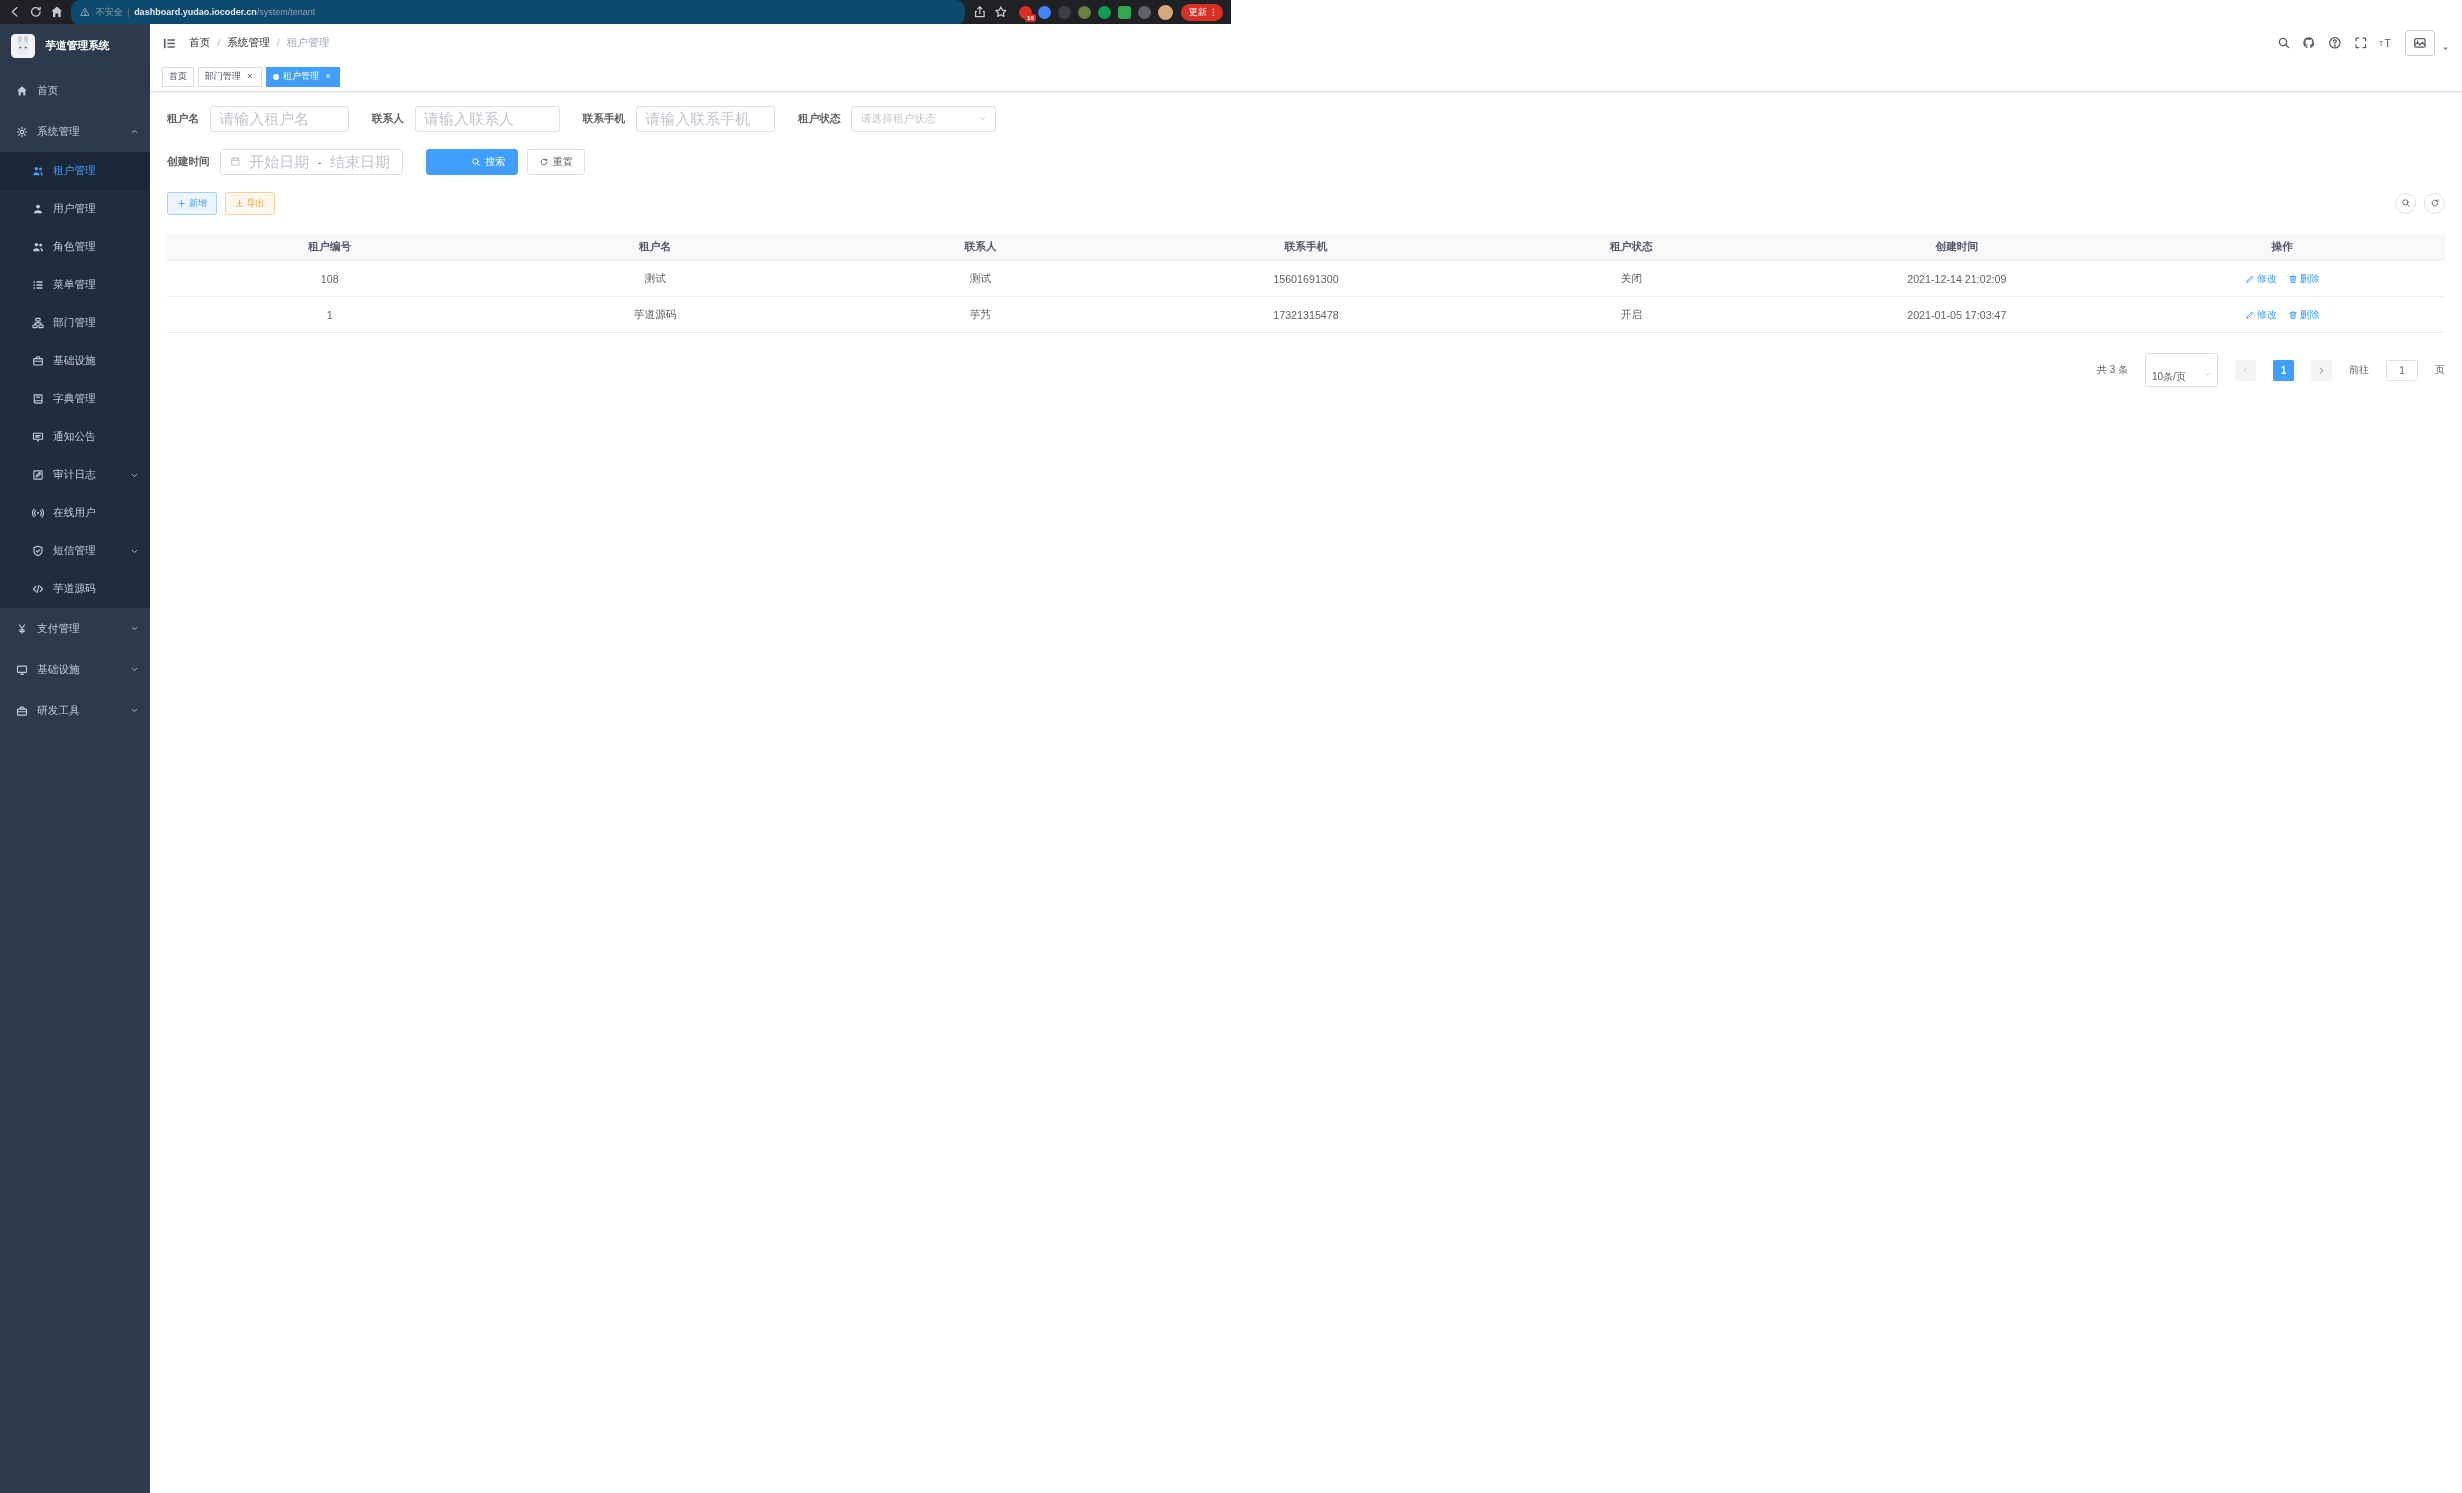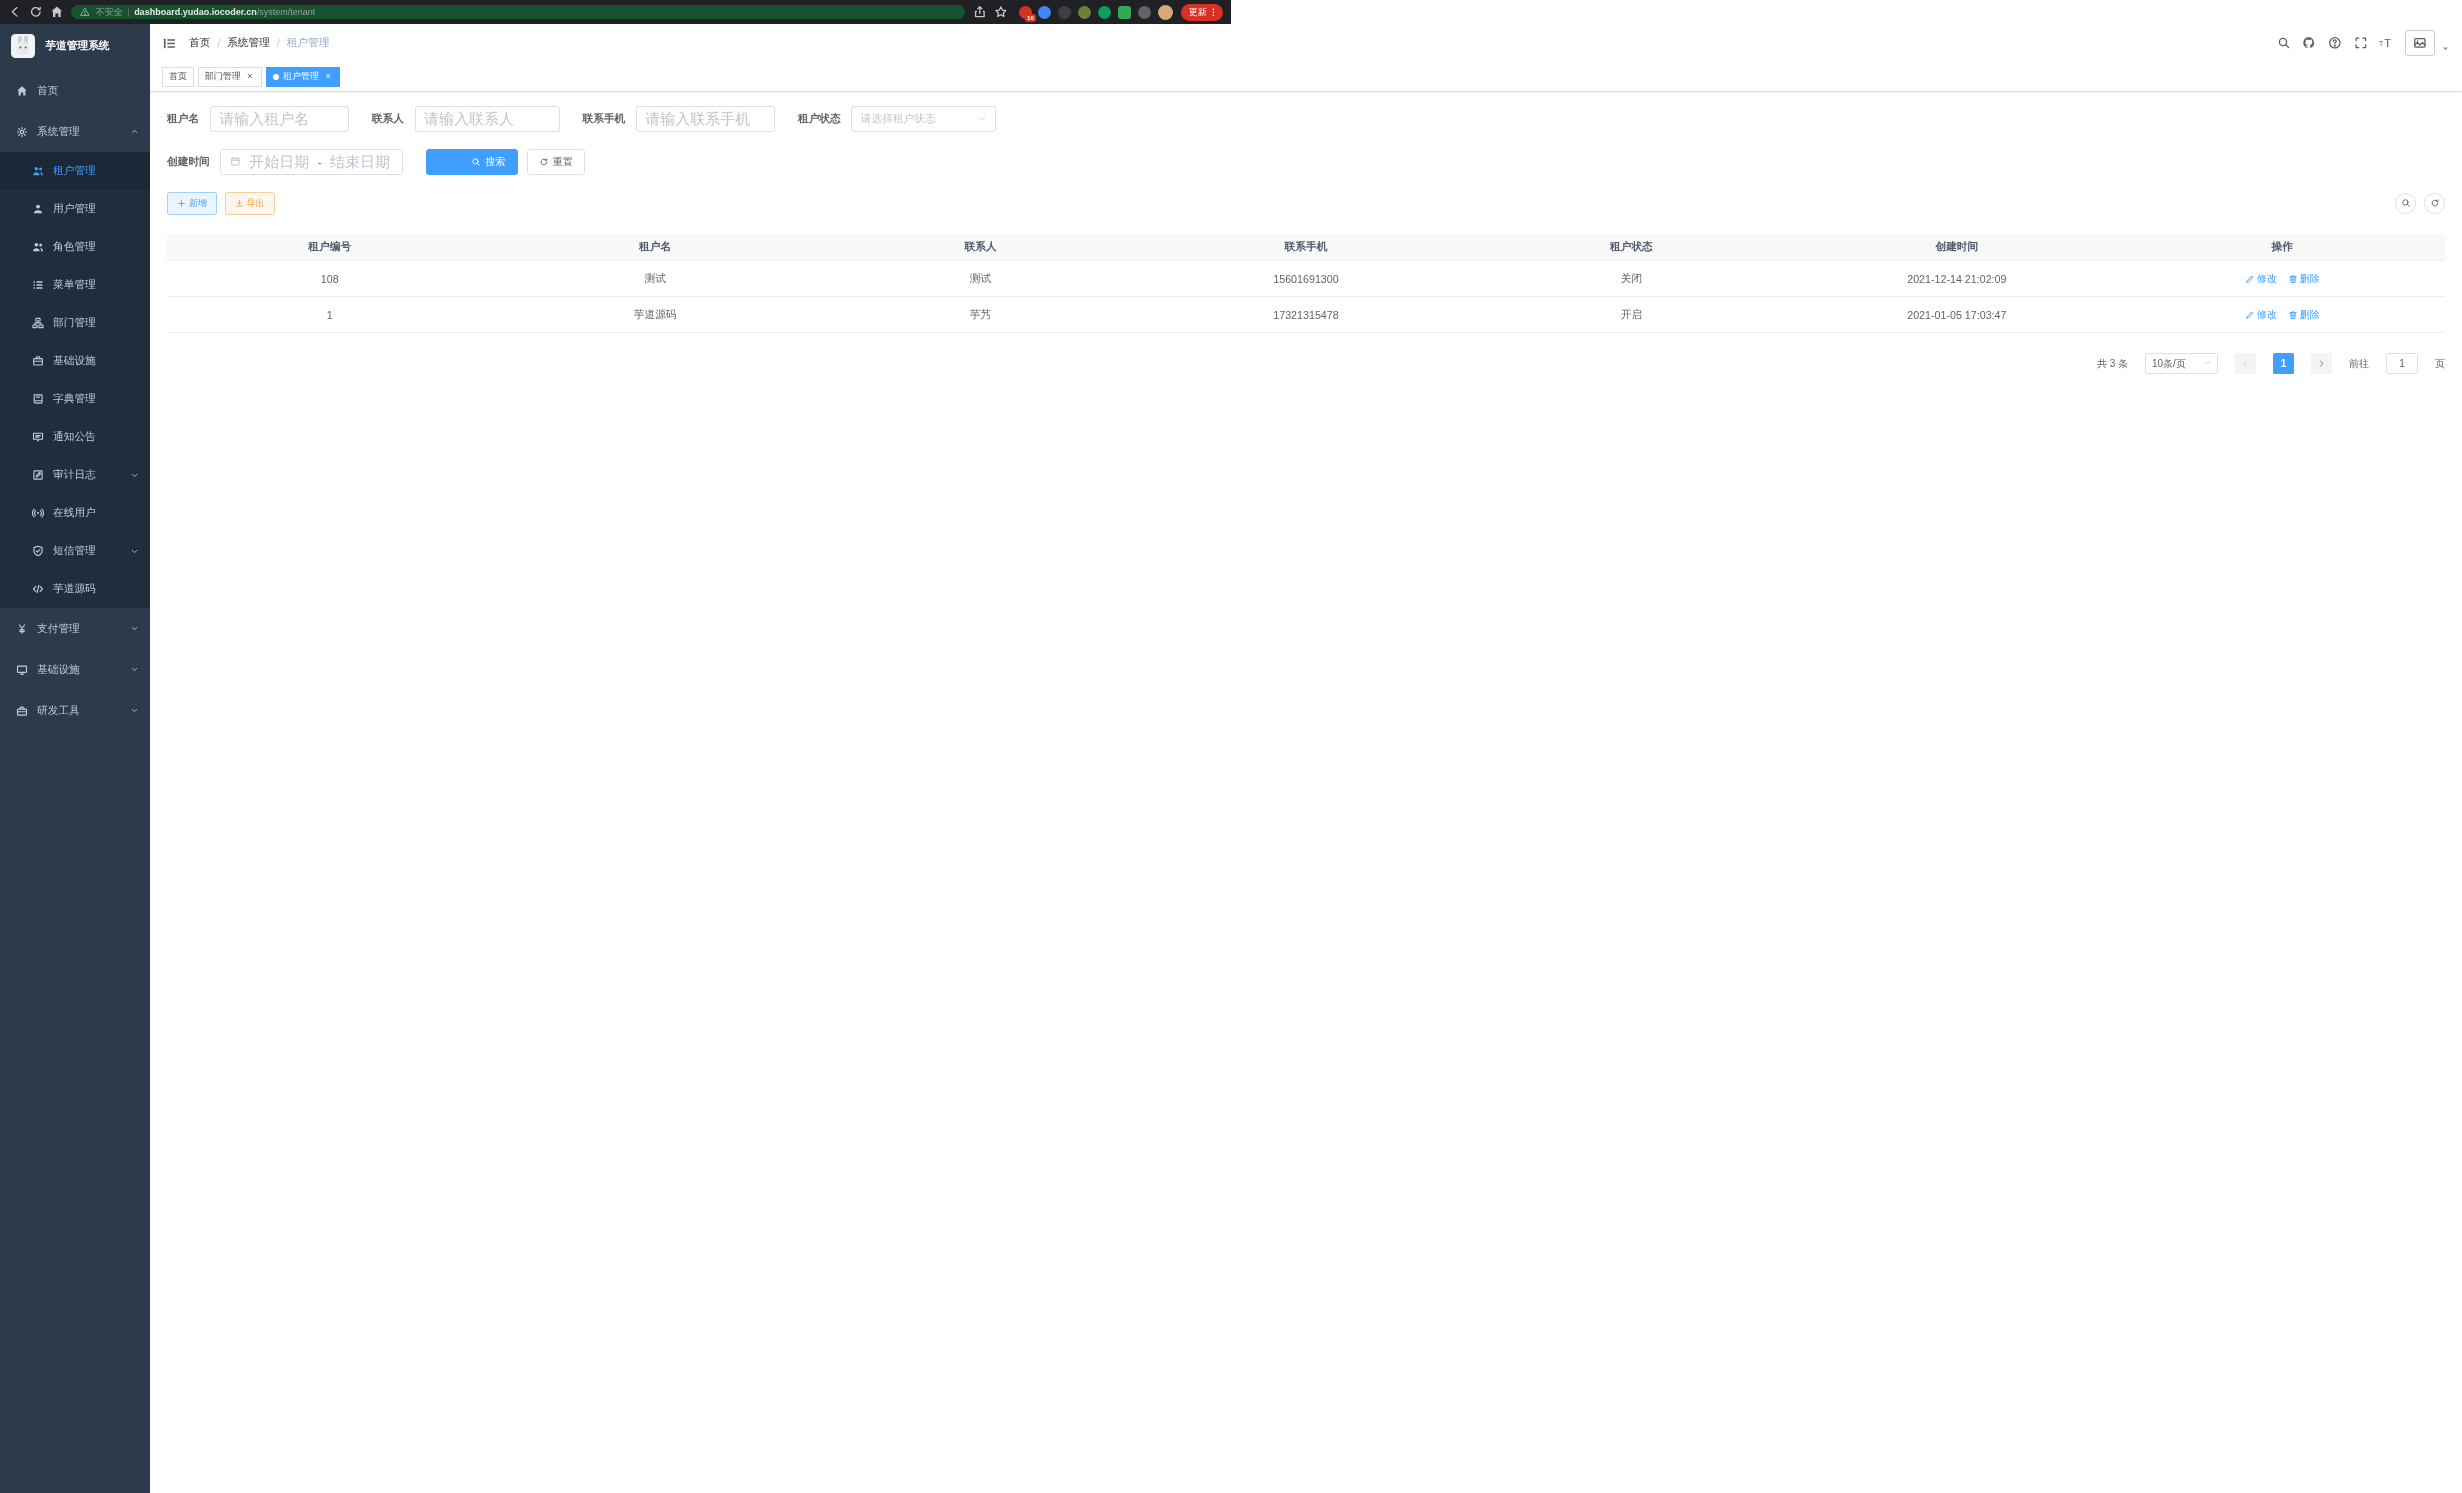--- a/index.html
+++ b/index.html
@@ -4,21 +4,21 @@
 <style>
   *{margin:0;padding:0;box-sizing:border-box;}
   html,body{width:1231px;height:747px;overflow:hidden;background:#fff;
     font-family:"Liberation Sans","DejaVu Sans",sans-serif;}
   .icon{display:inline-flex;align-items:center;justify-content:center;width:12px;height:12px;flex:none;}
   .icon svg{width:100%;height:100%;}
 
   
   .browser{height:24px;background:#202124;display:flex;align-items:center;padding:0 7.6px;gap:7.6px;}
   .bicon{width:13.7px;height:13.7px;color:#c6c9cc;display:inline-flex;cursor:pointer;flex:none;}
-  .addr{flex:1;height:14px;background:#14532d;border-radius:9px;display:flex;align-items:center;
+  .addr{flex:1;height:25px;background:#0c4a6e;border-radius:9px;display:flex;align-items:center;
     padding:0 9px;gap:5.3px;font-size:9px;color:#9aa0a6;cursor:text;min-width:0;}
   .addr .icon{width:10px;height:10px;color:#9aa0a6;}
   .addr-div{width:0.8px;height:9px;background:#5f6368;flex:none;}
   .addr-url{color:#e8eaed;display:flex;white-space:nowrap;overflow:hidden;}
   .addr-url b{font-weight:600;color:#e8eaed;}
   .addr-path{color:#9aa0a6;}
   .ext-bar{display:flex;align-items:center;gap:6.9px;margin-left:3px;}
   .ext{width:13px;height:13px;border-radius:50%;position:relative;display:inline-block;cursor:pointer;flex:none;}
   .ext.square{border-radius:3px;}
   .ext-badge{position:absolute;right:-4.6px;bottom:-3px;background:#d93025;color:#fff;font-size:6px;line-height:1;
@@ -100,22 +100,22 @@
   .circle-btn .icon{width:10px;height:10px;}
 
   .grid{width:100%;border-collapse:collapse;table-layout:fixed;font-size:10.7px;color:#606266;}
   .grid th{height:27px;background:#f8f8f9;color:#515a6e;font-weight:700;font-size:10.7px;
     border-bottom:0.8px solid #ebeef5;text-align:center;}
   .grid td{height:36px;border-bottom:0.8px solid #ebeef5;text-align:center;white-space:nowrap;}
   .link-btn{color:#409eff;display:inline-flex;align-items:center;gap:2.3px;margin:0 5.3px;cursor:pointer;font-size:10px;}
   .link-btn .icon{width:10px;height:10px;}
 
   .pager{display:flex;align-items:center;justify-content:flex-end;margin-top:20px;font-size:10px;color:#606266;gap:17px;}
-  .pg-size{width:73px;height:21px;border:0.8px solid #dcdfe6;border-radius:2.3px;display:flex;align-items:center;
-    justify-content:space-between;padding:0 6px;cursor:pointer;}
+  .pg-size{width:73px;height:21px;border:0.8px solid #dcdfe6;border-radius:2.3px;display:flex;align-items:flex-start;
+    justify-content:space-between;padding:16px 6px;cursor:pointer;}
   .pg-size .icon{width:8.4px;height:8.4px;color:#c0c4cc;}
   .pg-btn{min-width:21px;height:21px;padding:0 3px;background:#f4f4f5;border-radius:1.5px;display:inline-flex;
     align-items:center;justify-content:center;color:#606266;cursor:pointer;font-size:10px;}
   .pg-btn .icon{width:9px;height:9px;}
   .pg-btn.disabled{color:#c0c4cc;cursor:default;}
   .pg-btn.active{background:#409eff;color:#fff;font-weight:700;}
   .pg-input{width:32px;height:21px;border:0.8px solid #dcdfe6;border-radius:2.3px;display:flex;}
   .pg-input input{width:100%;border:0;outline:0;text-align:center;font-size:10px;color:#606266;
     background:transparent;font-family:inherit;}
 </style>

